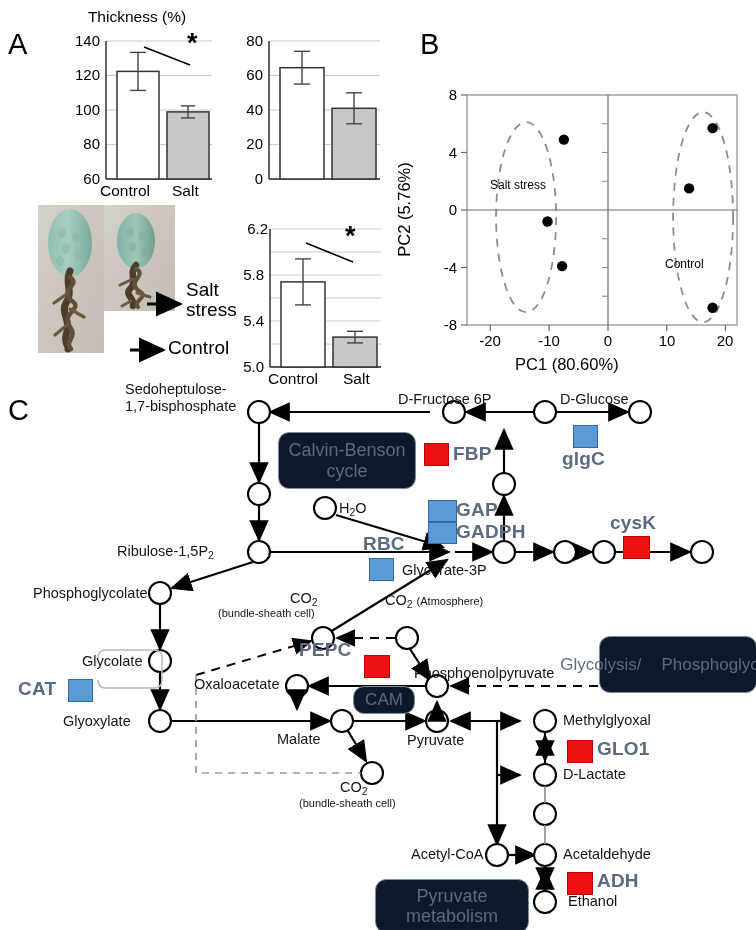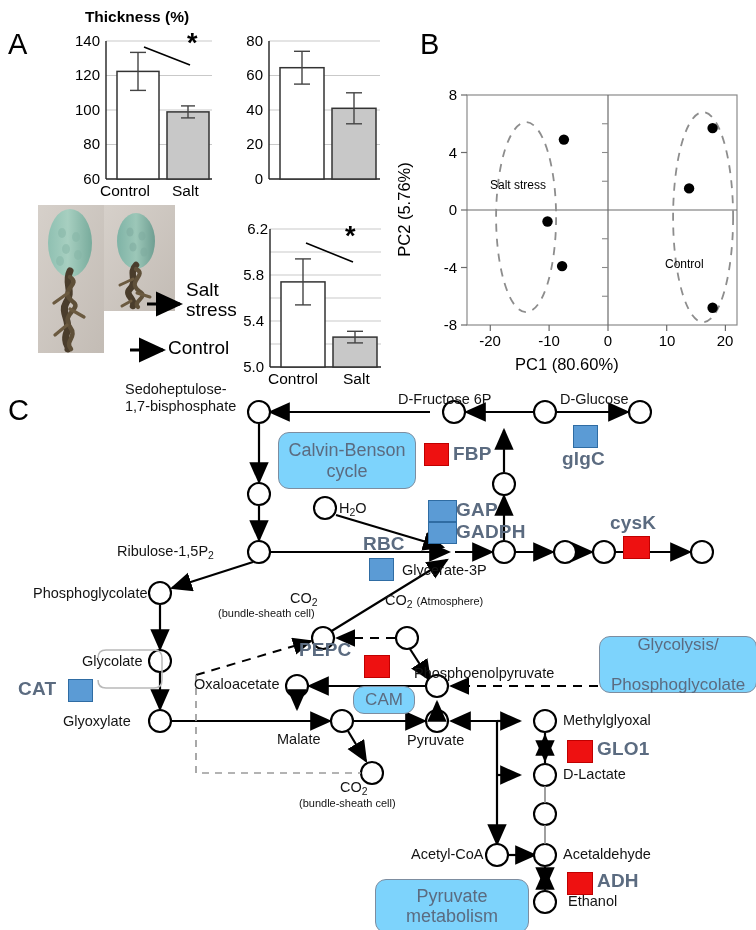--- a/index.html
+++ b/index.html
@@ -19,32 +19,32 @@
   .flow-dash{stroke:#000000;stroke-width:2.0;fill:none;stroke-dasharray:9 7;}
   .flow-dash-gray{stroke:#9a9a9a;stroke-width:1.7;fill:none;stroke-dasharray:7 6;}
   .met-label{font-size:14.5px;white-space:nowrap;color:#141414;}
   .met-small{font-size:11px;white-space:nowrap;color:#141414;}
   .enz-label{font-size:19px;font-weight:bold;color:#5b6b80;white-space:nowrap;
              letter-spacing:0.2px;}
   .sq-red{background:#ee1111;border:1px solid #c00000;}
   .sq-blue{background:#5b9bd5;border:1px solid #2f6ca3;}
   .proc-box{border:1.6px solid #7d8da0;border-radius:11px;color:#5b6b80;
             text-align:center;display:flex;align-items:center;justify-content:center;
-            background:#7dd3fc;line-height:1.12;}
+            background:#0f172a;line-height:1.12;}
   .pca-axis-title{font-size:16.5px;white-space:nowrap;}
   .pca-grp{font-size:12px;white-space:nowrap;}
   .sub{font-size:0.72em;vertical-align:-0.25em;}
 </style>
 </head>
 <body>
 
 <div class="abs panel-letter" style="left:8px;top:30px;">A</div>
 
 <div class="abs" style="left:62px;top:8px;width:150px;height:190px;">
-  <div class="chart-title" style="position:absolute;left:0;top:0;width:150px;font-weight:bold;">Thickness (%)</div>
+  <div class="chart-title" style="position:absolute;left:0;top:0;width:150px;">Thickness (%)</div>
   <svg width="150" height="172" style="position:absolute;left:0;top:19px;">
 
     <g stroke="#c9c9c9" stroke-width="1">
       <line x1="44" y1="14" x2="150" y2="14"></line>
       <line x1="44" y1="48.5" x2="150" y2="48.5"></line>
       <line x1="44" y1="83" x2="150" y2="83"></line>
       <line x1="44" y1="117.5" x2="150" y2="117.5"></line>
     </g>
 
     <line x1="44" y1="14" x2="44" y2="152" stroke="#222" stroke-width="1.4"></line>
@@ -449,20 +449,20 @@
 <div class="abs sq-red" style="left:567px;top:872px;width:24px;height:21px;"></div>
 <div class="abs enz-label" style="left:597px;top:870px;">ADH</div>
 
 <div class="abs proc-box" style="left:278px;top:432px;width:136px;height:55px;font-size:18px;flex-direction:column;">
   <span>Calvin-Benson</span>
   <span>cycle</span>
 </div>
 <div class="abs proc-box" style="left:353px;top:686px;width:60px;height:26px;font-size:17px;">
   <span>CAM</span>
 </div>
-<div class="abs proc-box" style="left:599px;top:636px;width:156px;height:55px;font-size:17px;flex-direction:column;gap:20px;">
+<div class="abs proc-box" style="left:599px;top:636px;width:156px;height:55px;font-size:17px;flex-direction:row;gap:20px;">
   <span>Glycolysis/</span>
   <span>Phosphoglycolate</span>
 </div>
 <div class="abs proc-box" style="left:375px;top:879px;width:152px;height:52px;font-size:18px;flex-direction:column;">
   <span>Pyruvate</span>
   <span>metabolism</span>
 </div>
 
 </body></html>

